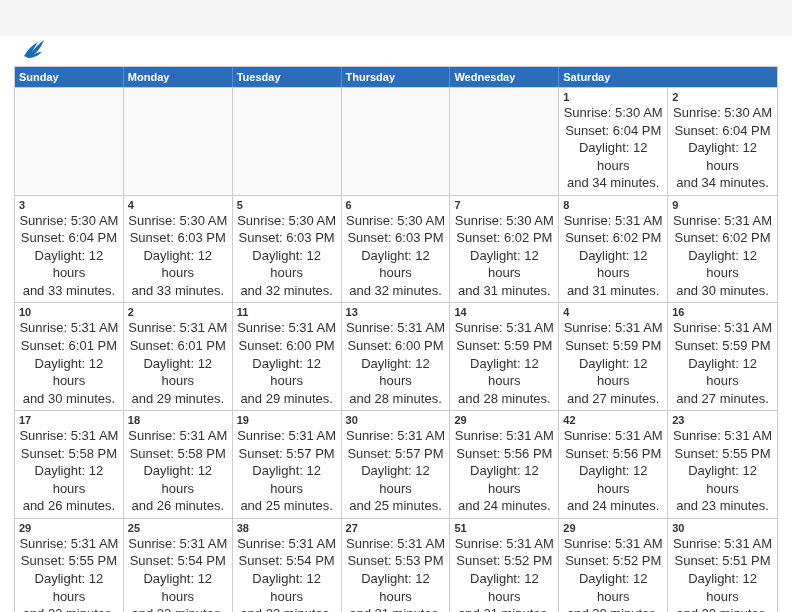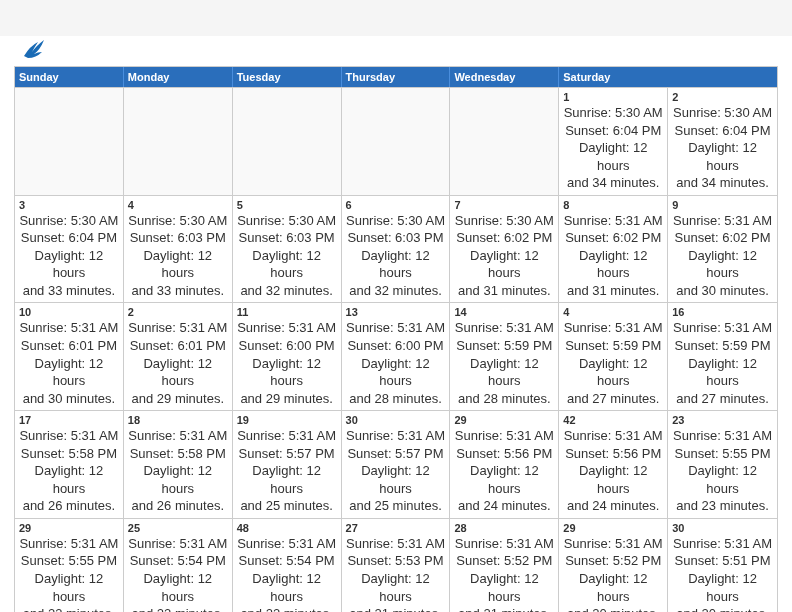--- a/index.html
+++ b/index.html
@@ -313,35 +313,35 @@
 and 23 minutes.</div>
           </div>
           <div class="cal-cell">
             <span class="day-number">25</span>
             <div class="day-info" style="white-space: pre-line;">Sunrise: 5:31 AM
 Sunset: 5:54 PM
 Daylight: 12 hours
 and 22 minutes.</div>
           </div>
           <div class="cal-cell">
-            <span class="day-number">48</span>
+            <span class="day-number">38</span>
             <div class="day-info" style="white-space: pre-line;">Sunrise: 5:31 AM
 Sunset: 5:54 PM
 Daylight: 12 hours
 and 22 minutes.</div>
           </div>
           <div class="cal-cell">
             <span class="day-number">27</span>
             <div class="day-info" style="white-space: pre-line;">Sunrise: 5:31 AM
 Sunset: 5:53 PM
 Daylight: 12 hours
 and 21 minutes.</div>
           </div>
           <div class="cal-cell">
-            <span class="day-number">28</span>
+            <span class="day-number">51</span>
             <div class="day-info" style="white-space: pre-line;">Sunrise: 5:31 AM
 Sunset: 5:52 PM
 Daylight: 12 hours
 and 21 minutes.</div>
           </div>
           <div class="cal-cell">
             <span class="day-number">29</span>
             <div class="day-info" style="white-space: pre-line;">Sunrise: 5:31 AM
 Sunset: 5:52 PM
 Daylight: 12 hours

